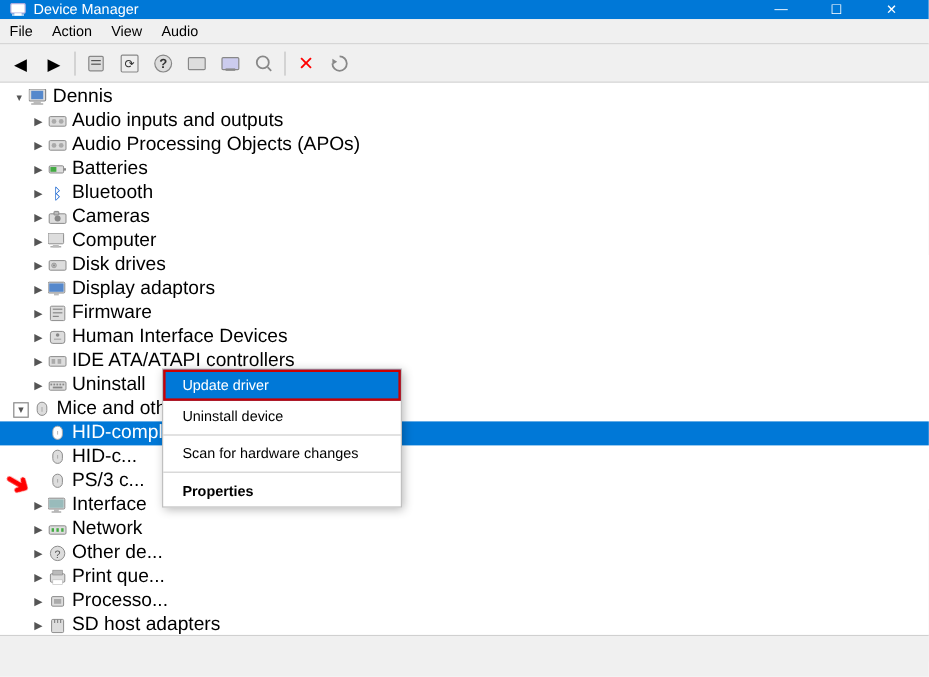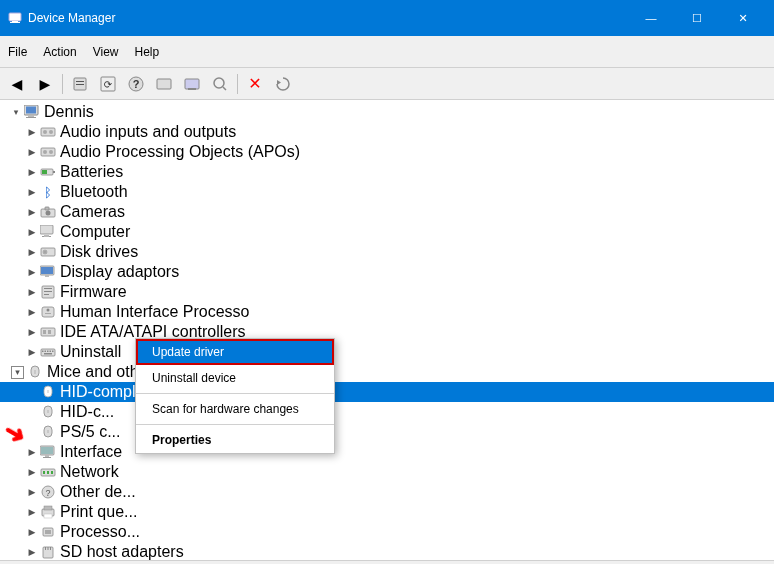--- a/index.html
+++ b/index.html
@@ -11,21 +11,21 @@
       height: 564px;
       overflow: hidden;
       user-select: none;
     }
 
     
     .title-bar {
       background: #1a73e8;
       background: linear-gradient(to bottom, #3a8ee8, #1a6fd8);
       background: #0078d7;
-      height: 36px;
+      height: 16px;
       display: flex;
       align-items: center;
       padding: 0 8px;
       color: white;
     }
     .title-bar-icon {
       width: 14px;
       height: 14px;
       margin-right: 6px;
       display: inline-flex;
@@ -48,21 +48,21 @@
       align-items: center;
       justify-content: center;
       cursor: pointer;
       font-size: 11px;
       color: white;
     }
 
     
     .menu-bar {
       background: #f0f0f0;
-      height: 32px;
+      height: 21px;
       display: flex;
       align-items: center;
       border-bottom: 1px solid #d0d0d0;
     }
     .menu-item {
       padding: 3px 8px;
       cursor: pointer;
       font-size: 12px;
       height: 100%;
       display: flex;
@@ -208,21 +208,21 @@
     <div class="title-btn">—</div>
     <div class="title-btn">☐</div>
     <div class="title-btn close">✕</div>
   </div>
 </div>
 
 <div class="menu-bar">
   <div class="menu-item">File</div>
   <div class="menu-item">Action</div>
   <div class="menu-item">View</div>
-  <div class="menu-item">Help</div>
+  <div class="menu-item">Audio</div>
 </div>
 
 <div class="toolbar">
   <div class="toolbar-btn">◀</div>
   <div class="toolbar-btn">▶</div>
   <div class="toolbar-sep"></div>
   <div class="toolbar-btn">
     <svg width="16" height="16" viewBox="0 0 16 16">
         <rect x="2" y="2" width="12" height="12" rx="1" fill="#ddd" stroke="#888" stroke-width="1"></rect>
         <rect x="4" y="5" width="8" height="1" fill="#555"></rect>
@@ -404,21 +404,21 @@
     <div class="tree-item">
       <div class="tree-indent" style="width:20px;"></div>
       <div class="tree-toggle">▶</div>
       <div class="tree-icon">
         <svg width="16" height="14" viewBox="0 0 16 14">
             <rect x="2" y="2" width="12" height="10" rx="2" fill="#ddd" stroke="#888" stroke-width="0.8"></rect>
             <circle cx="8" cy="5" r="1.5" fill="#888"></circle>
             <rect x="5" y="8" width="6" height="1" fill="#aaa"></rect>
           </svg>
       </div>
-      <span class="tree-label">Human Interface Processo</span>
+      <span class="tree-label">Human Interface Devices</span>
     </div>
 
     <div class="tree-item">
       <div class="tree-indent" style="width:20px;"></div>
       <div class="tree-toggle">▶</div>
       <div class="tree-icon">
         <svg width="16" height="14" viewBox="0 0 16 14">
             <rect x="1" y="3" width="14" height="8" rx="1" fill="#ddd" stroke="#888" stroke-width="0.8"></rect>
             <rect x="3" y="5" width="3" height="4" fill="#aaa"></rect>
             <rect x="8" y="5" width="3" height="4" fill="#aaa"></rect>
@@ -480,21 +480,21 @@
     </div>
 
     <div class="tree-item">
       <div class="tree-indent" style="width:36px;"></div>
       <div class="tree-icon">
         <svg width="16" height="14" viewBox="0 0 16 14">
             <rect x="4" y="1" width="8" height="11" rx="4" fill="#ddd" stroke="#888" stroke-width="0.8"></rect>
             <line x1="8" y1="5" x2="8" y2="8" stroke="#888" stroke-width="0.5"></line>
           </svg>
       </div>
-      <span class="tree-label">PS/5 c...</span>
+      <span class="tree-label">PS/3 c...</span>
     </div>
 
     <div class="tree-item">
       <div class="tree-indent" style="width:20px;"></div>
       <div class="tree-toggle">▶</div>
       <div class="tree-icon">
         <svg width="16" height="14" viewBox="0 0 16 14">
             <rect x="0" y="1" width="14" height="9" rx="1" fill="#ddd" stroke="#888" stroke-width="0.8"></rect>
             <rect x="1" y="2" width="12" height="7" fill="#9bb"></rect>
             <rect x="5" y="10" width="4" height="2" fill="#bbb"></rect>

